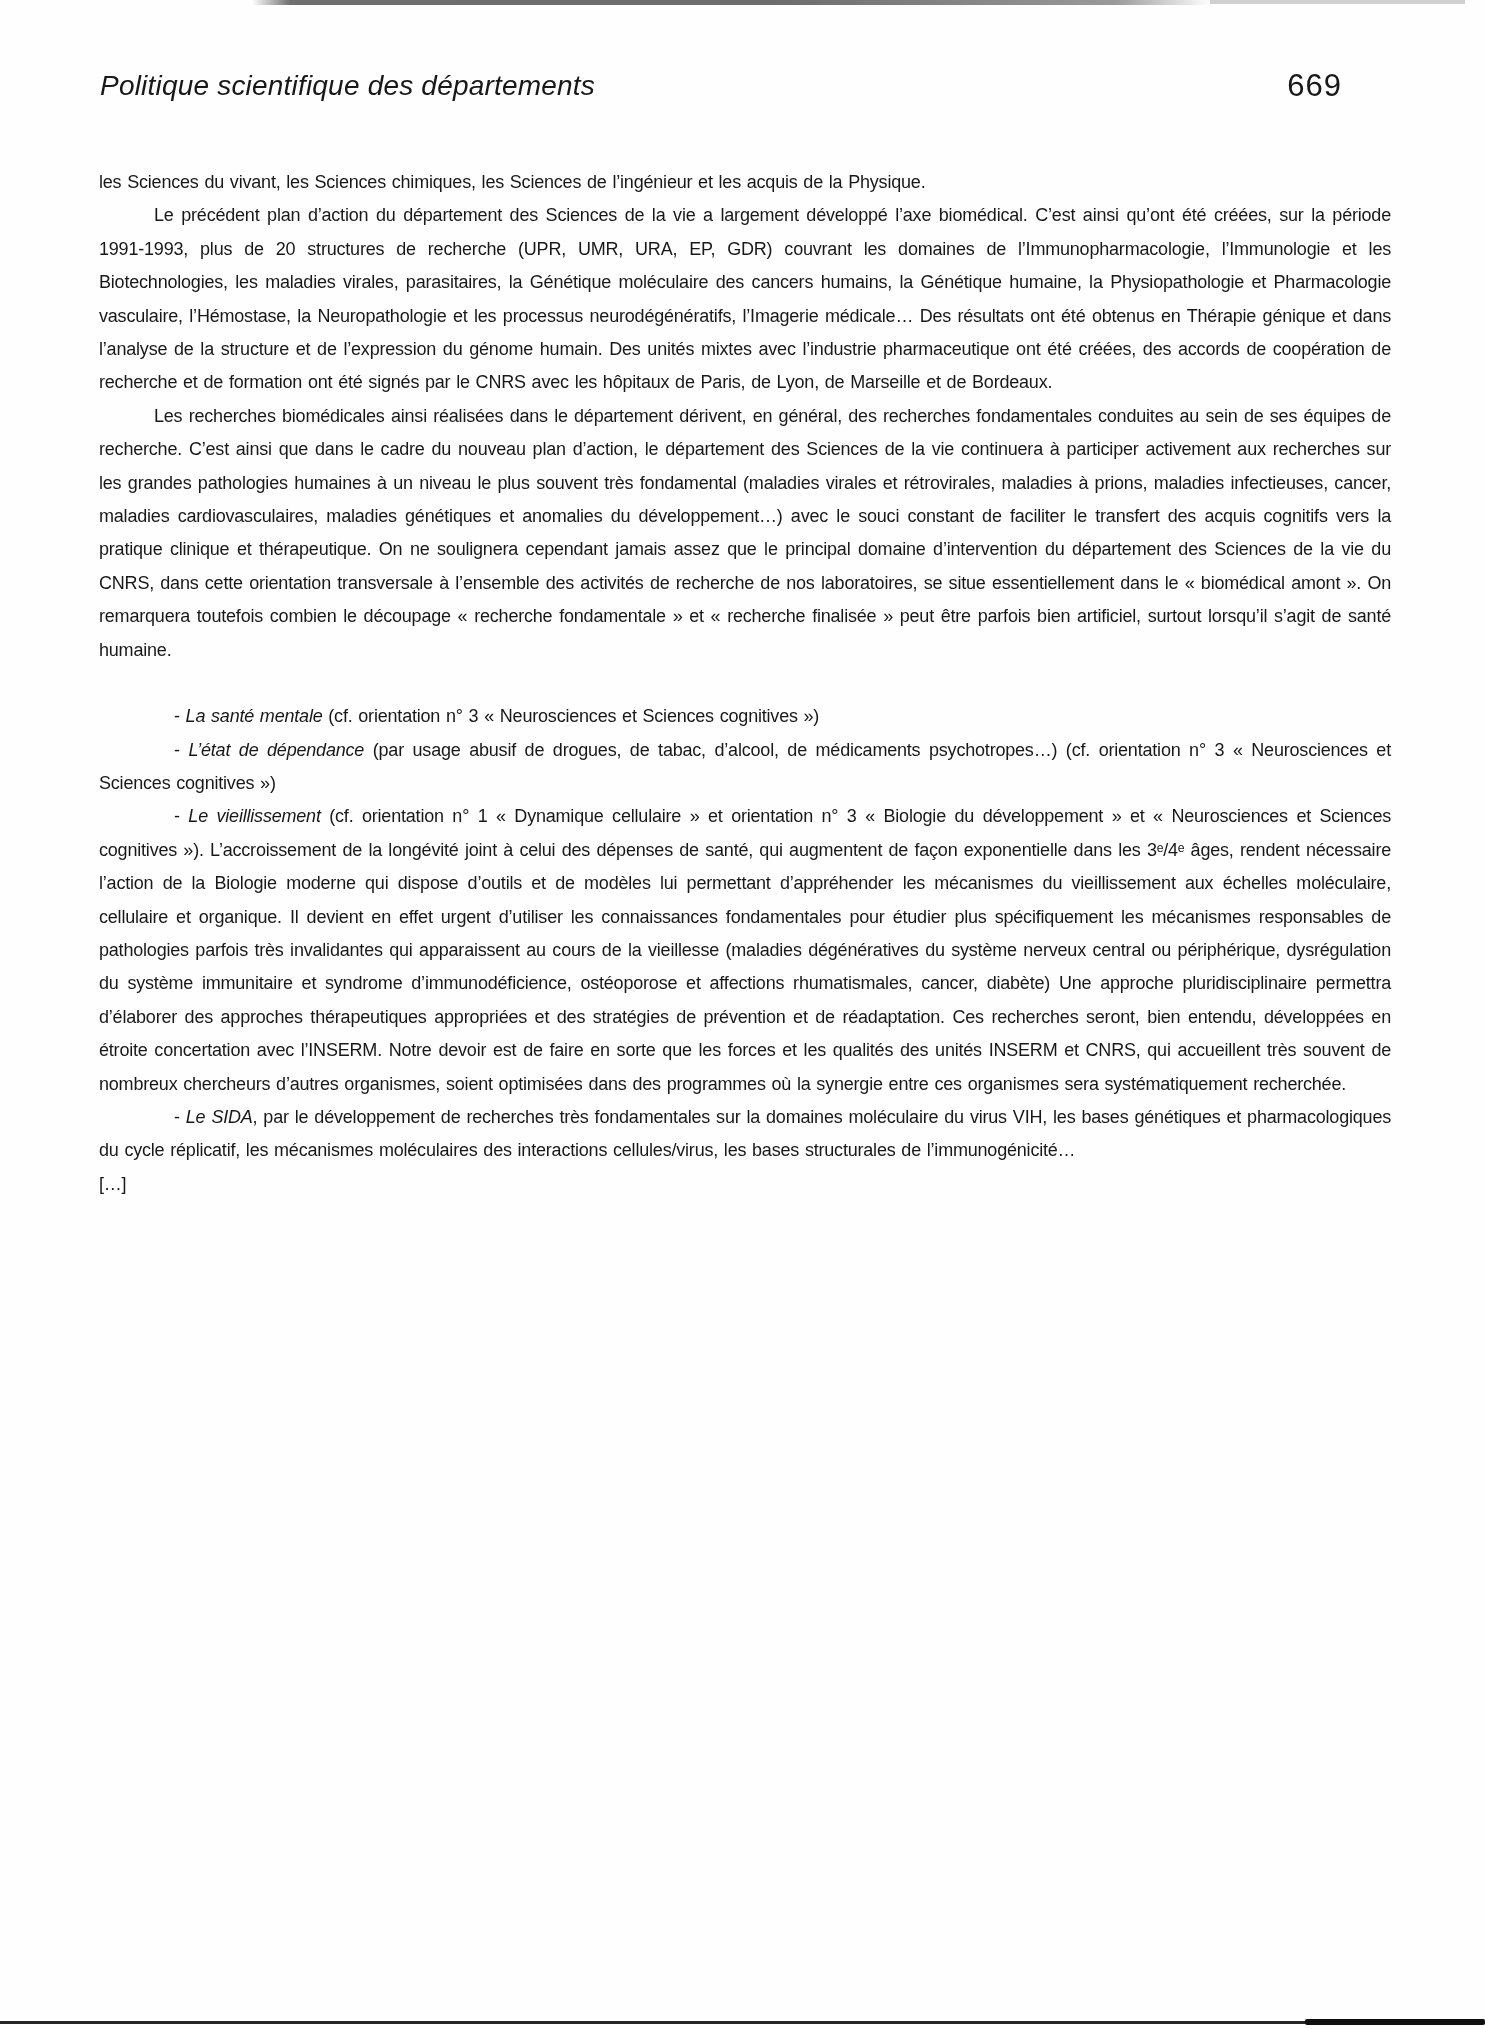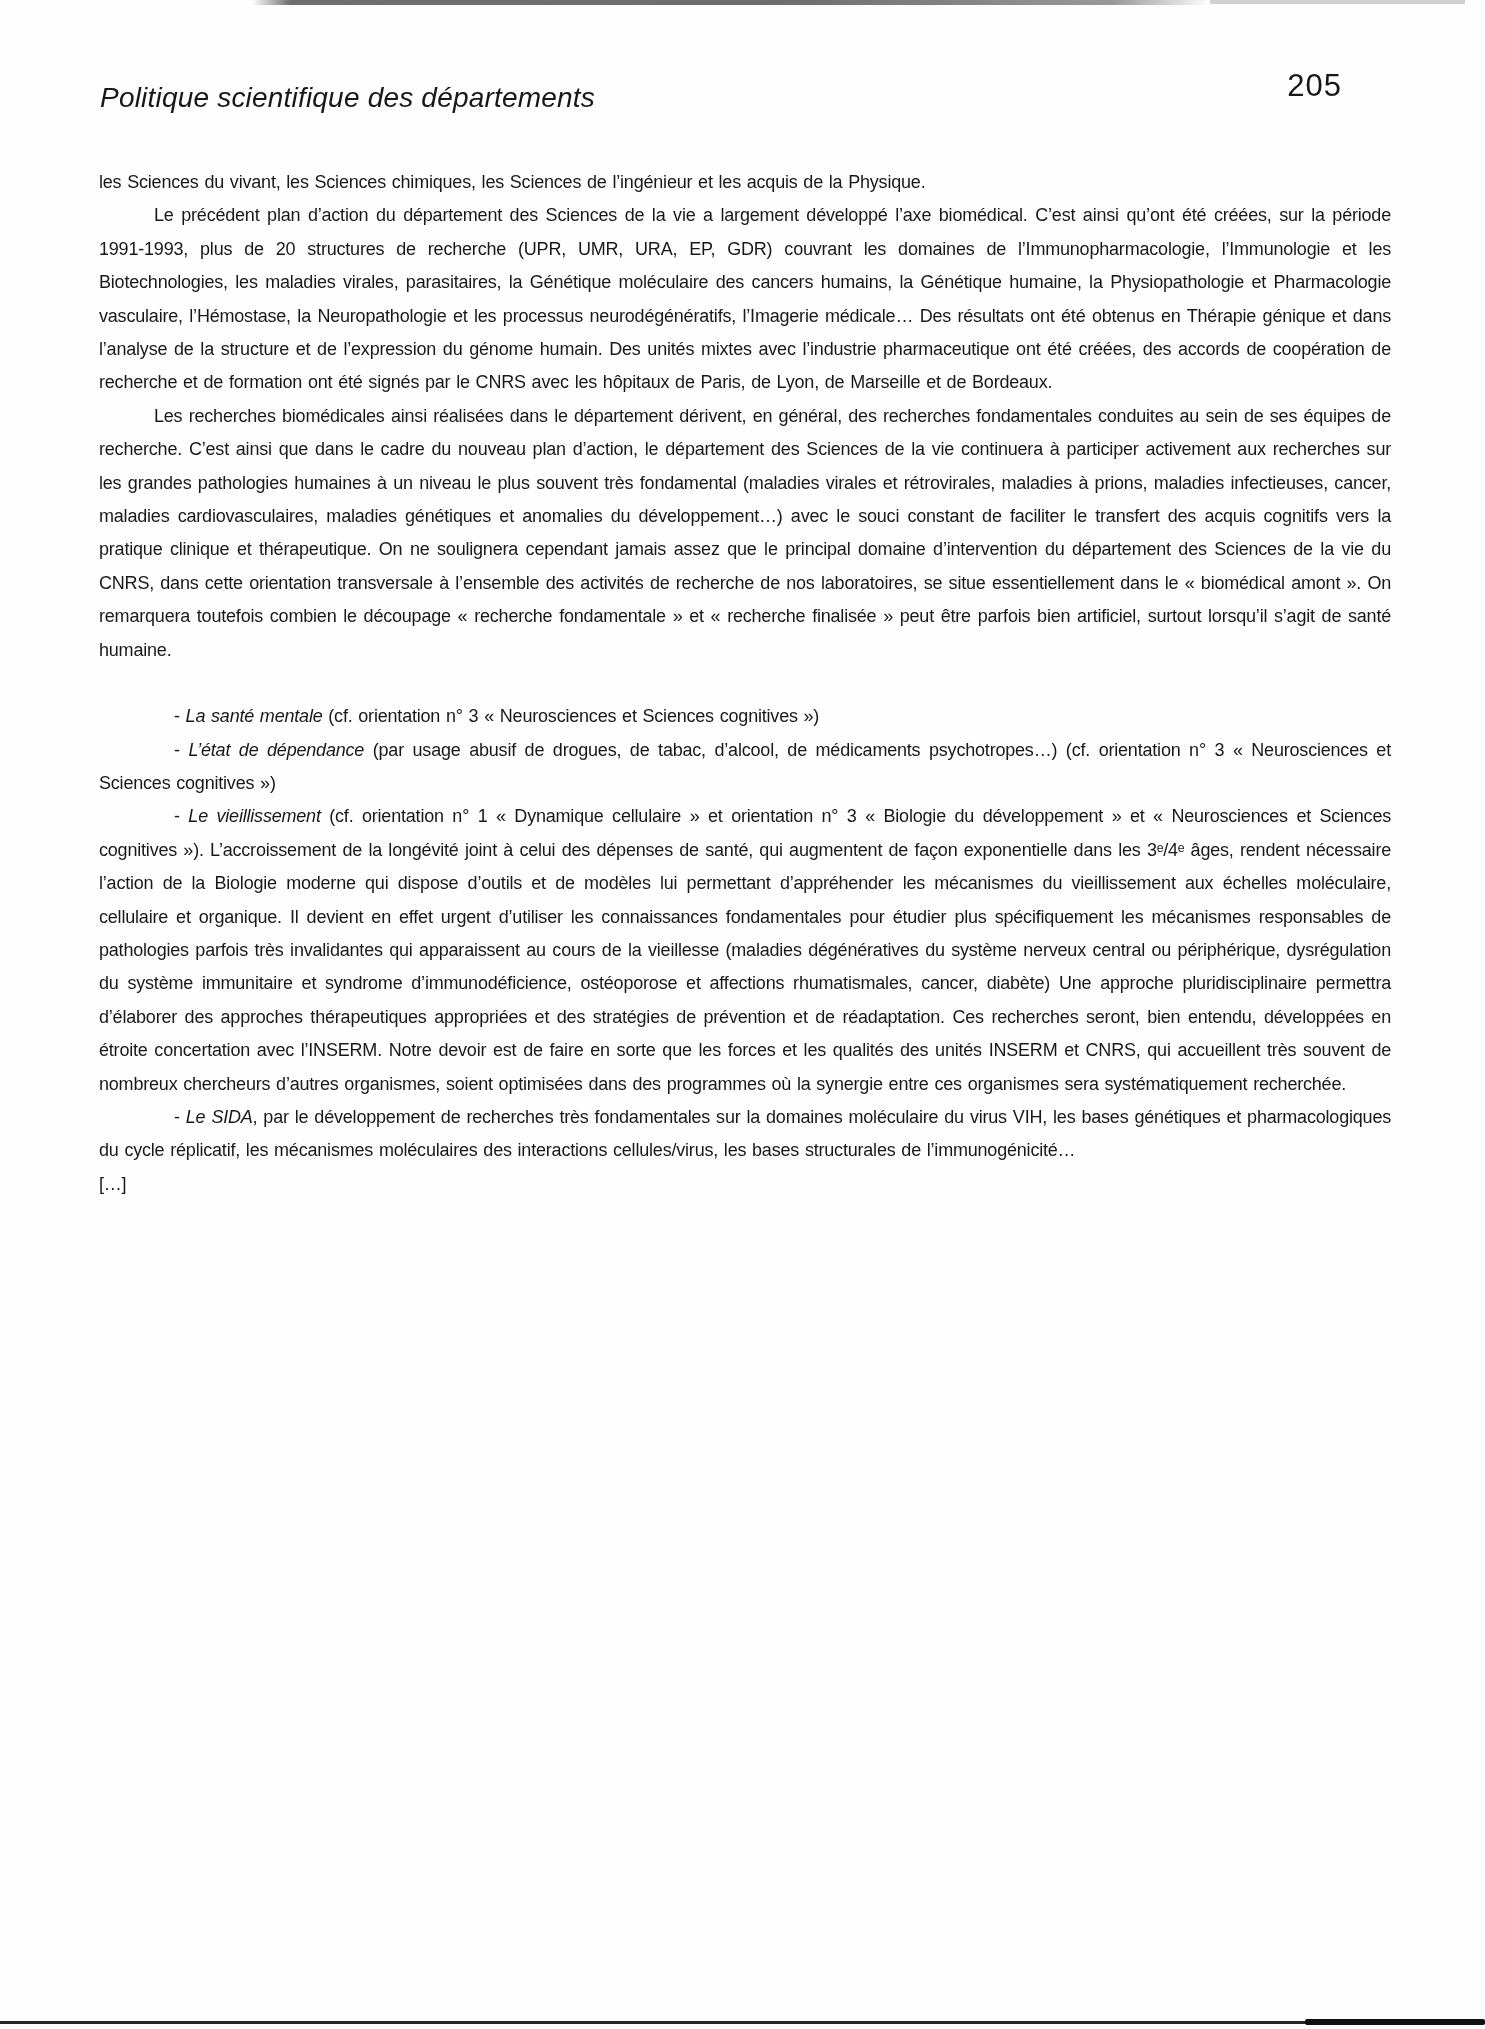--- a/index.html
+++ b/index.html
@@ -64,21 +64,20 @@
     height: 44px;
   }
   .running-title {
     position: absolute;
     left: 0;
     top: 0;
     font-size: 28px;
     font-style: italic;
     letter-spacing: 0.2px;
     white-space: nowrap;
-    margin-top: 12px;
   }
   .page-number {
     position: absolute;
     right: 50px;
     top: -2px;
     font-size: 31px;
     letter-spacing: 1px;
   }
   
   .content {
@@ -105,21 +104,21 @@
 </head>
 <body>
 
 <div class="page">
 
   <div class="top-smudge"></div>
   <div class="top-smudge-right"></div>
 
   <div class="running-head">
     <div class="running-title">Politique scientifique des départements</div>
-    <div class="page-number">205</div>
+    <div class="page-number">669</div>
   </div>
 
   <div class="content">
     <div id="intro-block">
         <p class="para"><span>les Sciences du vivant, les Sciences chimiques, les Sciences de l’ingénieur et les acquis de la Physique.</span></p>
         <p class="para indent"><span>Le précédent plan d’action du département des Sciences de la vie a largement développé l’axe biomédical. C’est ainsi qu’ont été créées, sur la période 1991-1993, plus de 20 structures de recherche (UPR, UMR, URA, EP, GDR) couvrant les domaines de l’Immunopharmacologie, l’Immunologie et les Biotechnologies, les maladies virales, parasitaires, la Génétique moléculaire des cancers humains, la Génétique humaine, la Physiopathologie et Pharmacologie vasculaire, l’Hémostase, la Neuropathologie et les processus neurodégénératifs, l’Imagerie médicale… Des résultats ont été obtenus en Thérapie génique et dans l’analyse de la structure et de l’expression du génome humain. Des unités mixtes avec l’industrie pharmaceutique ont été créées, des accords de coopération de recherche et de formation ont été signés par le CNRS avec les hôpitaux de Paris, de Lyon, de Marseille et de Bordeaux.</span></p>
         <p class="para indent"><span>Les recherches biomédicales ainsi réalisées dans le département dérivent, en général, des recherches fondamentales conduites au sein de ses équipes de recherche. C’est ainsi que dans le cadre du nouveau plan d’action, le département des Sciences de la vie continuera à participer activement aux recherches sur les grandes pathologies humaines à un niveau le plus souvent très fondamental (maladies virales et rétrovirales, maladies à prions, maladies infectieuses, cancer, maladies cardiovasculaires, maladies génétiques et anomalies du développement…) avec le souci constant de faciliter le transfert des acquis cognitifs vers la pratique clinique et thérapeutique. On ne soulignera cependant jamais assez que le principal domaine d’intervention du département des Sciences de la vie du CNRS, dans cette orientation transversale à l’ensemble des activités de recherche de nos laboratoires, se situe essentiellement dans le «&nbsp;biomédical amont&nbsp;». On remarquera toutefois combien le découpage «&nbsp;recherche fondamentale&nbsp;» et «&nbsp;recherche finalisée&nbsp;» peut être parfois bien artificiel, surtout lorsqu’il s’agit de santé humaine.</span></p>
       </div>
     <div id="list-block" class="list-block">
         <p class="para list-item"><span>- </span><em>La santé mentale</em><span> (cf. orientation n°&nbsp;3 «&nbsp;Neurosciences et Sciences cognitives&nbsp;»)</span></p>

